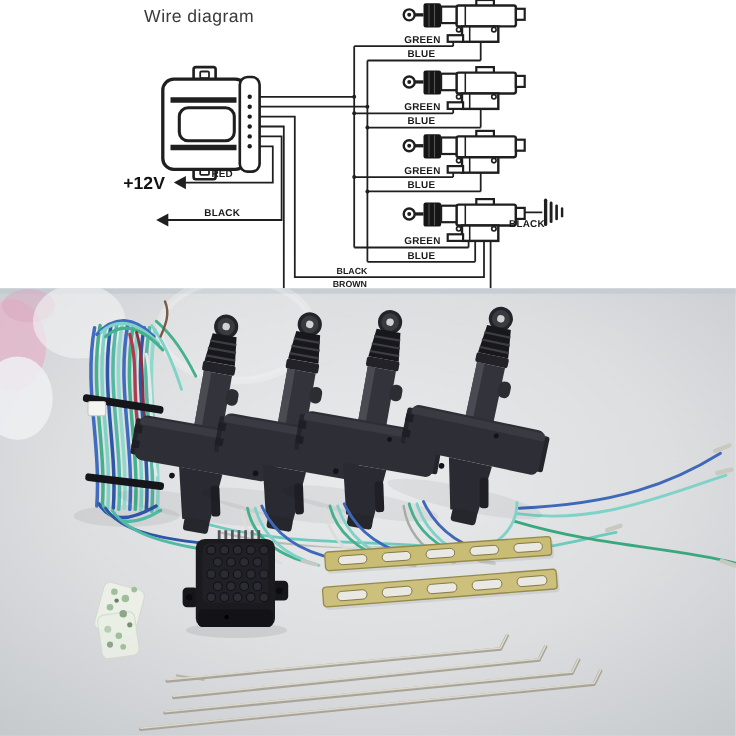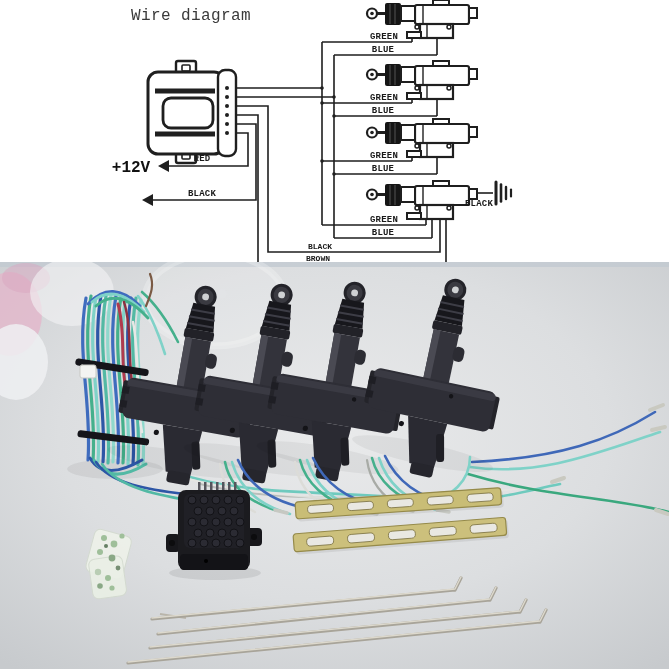--- a/index.html
+++ b/index.html
@@ -1,17 +1,17 @@
 <!DOCTYPE html>
 <html><head>
 <meta charset="utf-8">
 <style>
   html,body{margin:0;padding:0;background:#ffffff;}
   .page{position:relative;width:669px;height:669px;overflow:hidden;
-        font-family:Liberation Mono, monospace;background:#ffffff;}
+        font-family:Liberation Sans, sans-serif;background:#ffffff;}
   svg{position:absolute;left:0;display:block;}
   .diagram{top:0;}
   .photo{top:262px;}
   .dlabel{font-size:9px;font-weight:bold;fill:#1a1a1a;letter-spacing:.2px;}
   .dlabel-sm{font-size:8px;font-weight:bold;fill:#1a1a1a;}
   .dtitle{font-size:16px;fill:#3a3a3a;letter-spacing:.4px;}
   .pwr{font-size:16px;font-weight:bold;fill:#111;}
   .wire{stroke:#1f1f1f;stroke-width:1.6;fill:none;}
   .sym{stroke:#1f1f1f;fill:#ffffff;}
 </style>

